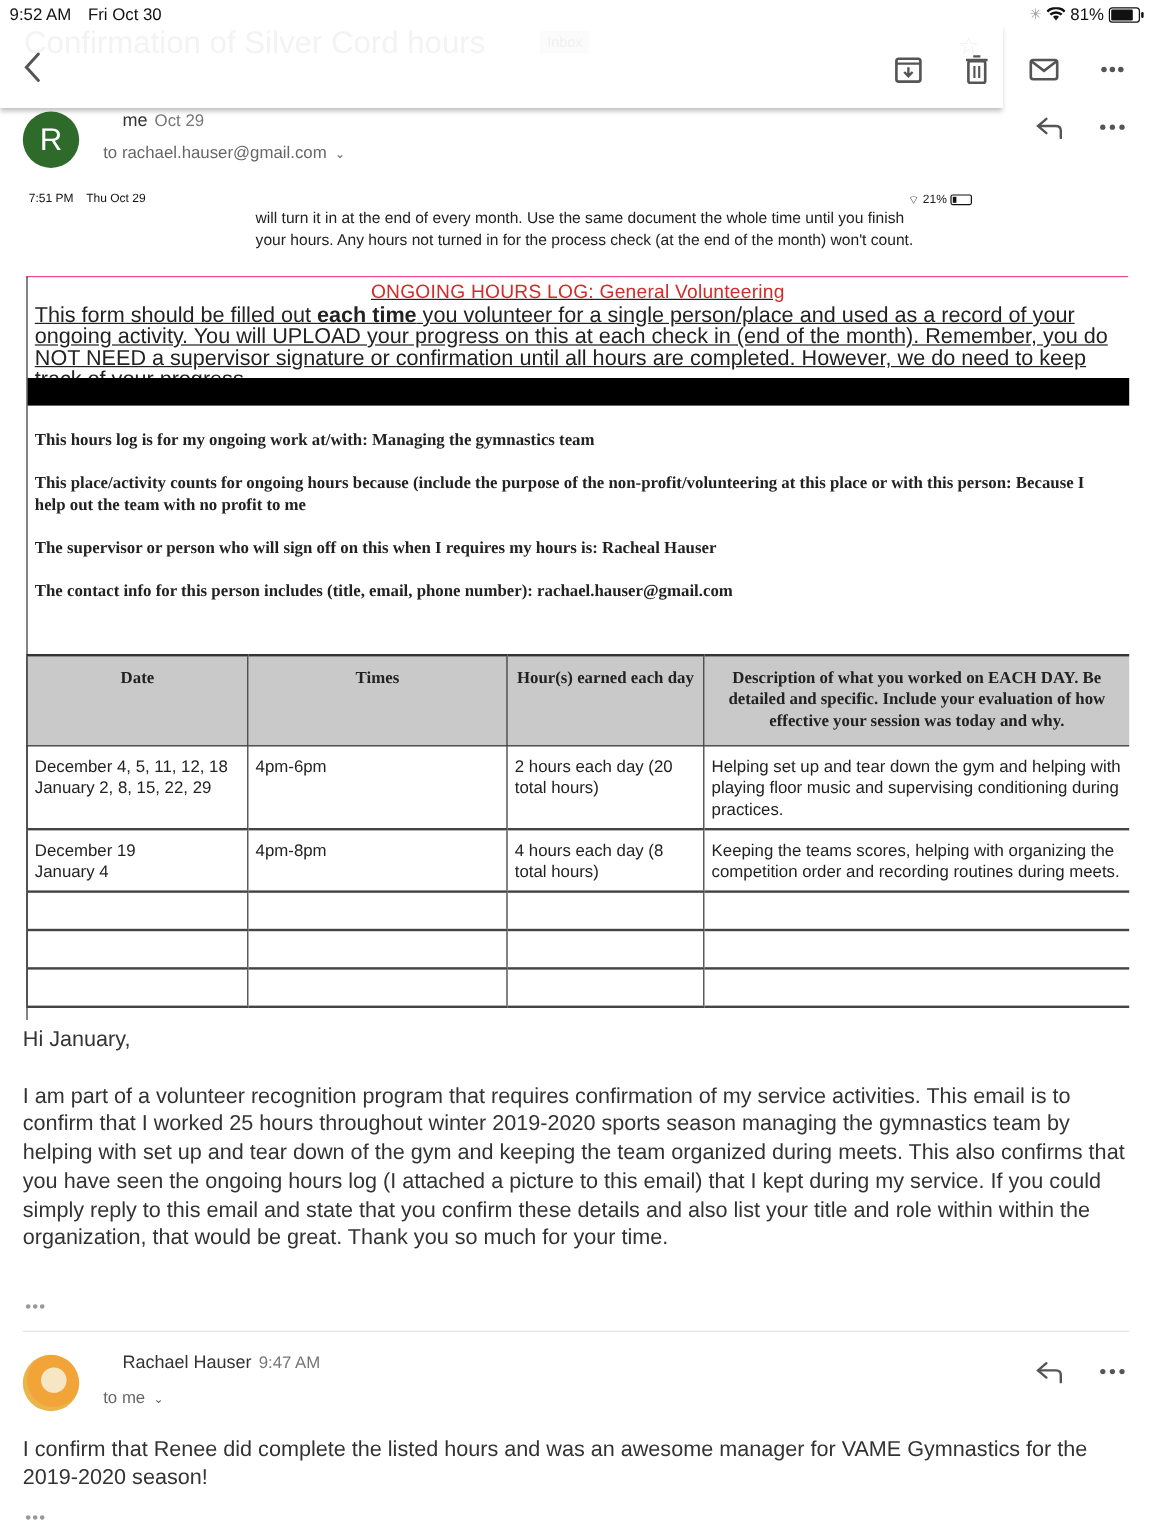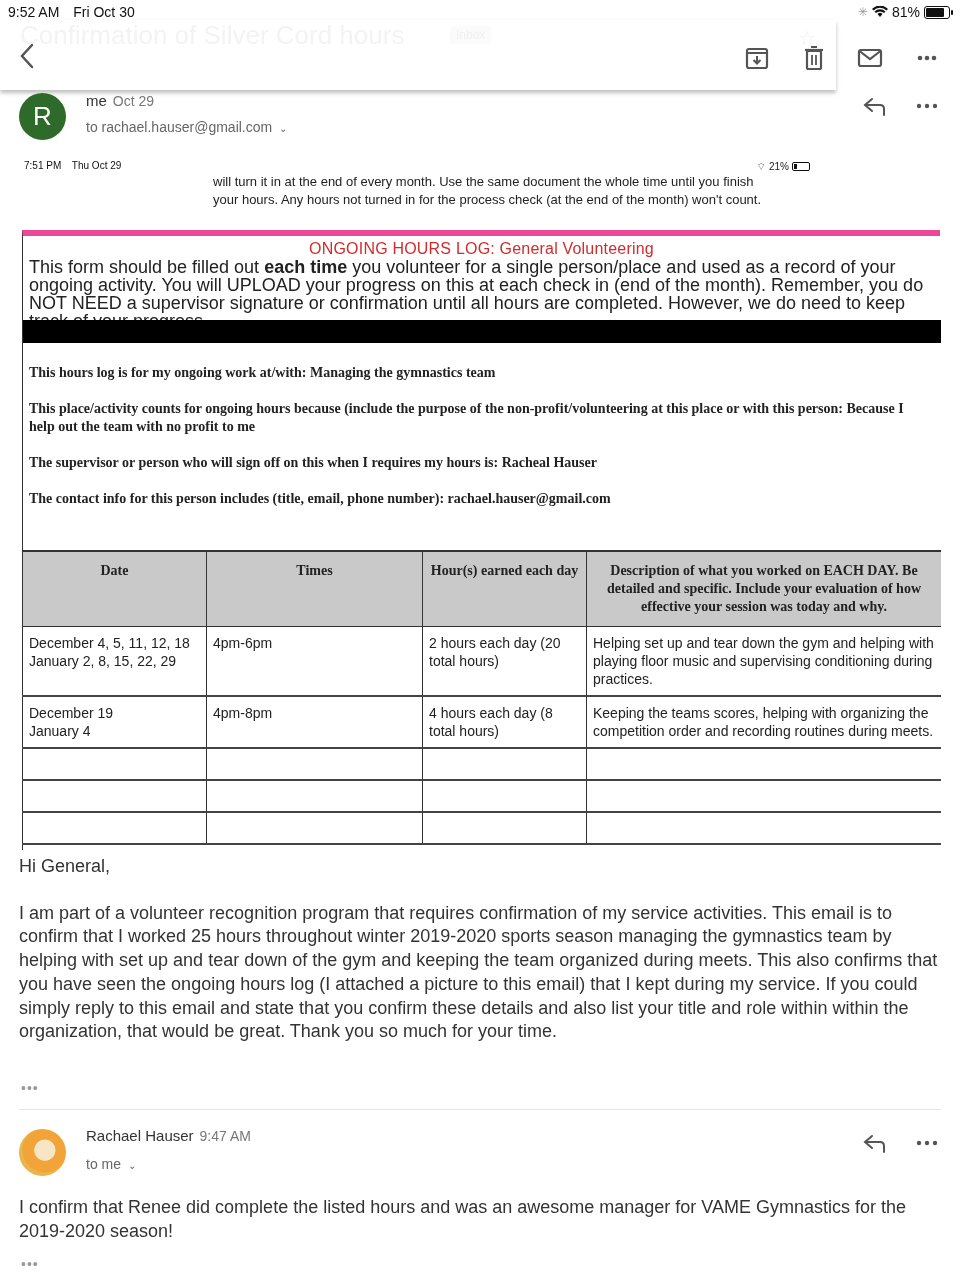--- a/index.html
+++ b/index.html
@@ -12,33 +12,33 @@
   .battery .fill { height: 100%; background: #111; border-radius: 1px; }
   .battery::after { content: ""; position: absolute; right: -4px; top: 3px; width: 2px; height: 5px; background: #111; border-radius: 1px; }
   .topbar { position: absolute; top: 20px; left: 0; width: 836px; height: 70px; background: #fff; box-shadow: 0 3px 4px rgba(0,0,0,0.25); }
   .ghost-title { position: absolute; left: 20px; top: 0; font-size: 26px; color: #f3f3f3; white-space: nowrap; }
   .ghost-tag { position: absolute; left: 450px; top: 6px; font-size: 12px; color: #f0f0f0; background: #fbfbfb; padding: 2px 6px; }
   .ghost-star { position: absolute; right: 20px; top: 6px; color: #f0f0f0; font-size: 20px; }
   .back-btn { position: absolute; left: 14px; top: 20px; width: 28px; height: 32px; }
   .tb-icon { position: absolute; top: 24px; width: 28px; height: 28px; }
   .mail-card { position: absolute; left: 0; top: 90px; width: 960px; }
   .avatar-r { position: absolute; left: 19px; top: 3px; width: 47px; height: 47px; border-radius: 50%; background: #2e6b2b; color: #fff; font-size: 26px; display: flex; align-items: center; justify-content: center; }
-  .sender { position: absolute; left: 86px; top: 2px; font-size: 15px; color: #333; }
+  .sender { position: absolute; left: 102px; top: 2px; font-size: 15px; color: #333; }
   .sender .date { color: #777; margin-left: 6px; font-size: 14px; }
   .recipient { position: absolute; left: 86px; top: 29px; font-size: 14px; color: #666; }
   .reply-icon { position: absolute; width: 26px; height: 20px; }
   .more-icon { position: absolute; width: 22px; height: 8px; }
   .shot { position: absolute; left: 0; top: 155px; width: 832px; height: 700px; }
   .shot-status { position: absolute; left: 24px; top: 5px; font-size: 10px; color: #111; }
   .shot-status span { margin-right: 8px; }
   .shot-status-r { position: absolute; right: 22px; top: 5px; font-size: 10px; display: flex; align-items: center; gap: 3px; }
   .mini-battery { width: 18px; height: 9px; border: 1px solid #111; border-radius: 2px; padding: 1px; }
   .mini-battery .fill { width: 22%; height: 100%; background: #111; }
   .prev-text { position: absolute; left: 213px; top: 18px; width: 560px; font-size: 13px; line-height: 18px; color: #222; }
-  .form-box { position: absolute; left: 22px; top: 75px; width: 918px; height: 620px; border-left: 1px solid #333; border-top: 6px solid #ec4899; }
+  .form-box { position: absolute; left: 22px; top: 75px; width: 918px; height: 620px; border-left: 1px solid #333; border-top: 1px solid #ec4899; text-decoration: underline; }
   .form-title { text-align: center; color: #d12c2c; font-size: 16px; margin-top: 4px; letter-spacing: 0.2px; }
   .form-intro { font-size: 18px; line-height: 18px; padding: 0 6px; color: #222; }
   .black-bar { position: absolute; left: 0; top: 84px; width: 918px; height: 23px; background: #000; }
   .form-fields { position: absolute; left: 6px; top: 128px; width: 900px; font-family: "Liberation Serif", serif; font-weight: bold; font-size: 14px; color: #222; line-height: 18px; }
   .form-fields p { margin-bottom: 18px; }
   table.log { position: absolute; left: -1px; top: 314px; width: 919px; border-collapse: collapse; }
   table.log th { background: #c9c9c9; font-family: "Liberation Serif", serif; font-weight: bold; font-size: 14px; line-height: 18px; color: #222; padding: 10px 6px; vertical-align: top; border: 1px solid #333; border-top: 2px solid #333; }
   table.log td { font-size: 14px; line-height: 18px; color: #222; padding: 7px 6px; vertical-align: top; border-left: 1px solid #333; border-right: 1px solid #333; border-bottom: 2px solid #444; }
   table.log tr.empty td { height: 32px; }
   table.log th:last-child, table.log td:last-child { border-right: none; }
@@ -190,21 +190,21 @@
             <td></td>
             <td></td>
             <td></td>
           </tr>
     </tbody>
       </table>
   </div>
 </div>
 
 <div class="email-body">
-  <p>Hi General,</p>
+  <p>Hi January,</p>
   <p>I am part of a volunteer recognition program that requires confirmation of my service activities. This email is to confirm that I worked 25 hours throughout winter 2019-2020 sports season managing the gymnastics team by helping with set up and tear down of the gym and keeping the team organized during meets. This also confirms that you have seen the ongoing hours log (I attached a picture to this email) that I kept during my service. If you could simply reply to this email and state that you confirm these details and also list your title and role within within the organization, that would be great. Thank you so much for your time.</p>
 </div>
 <div class="ellipsis" style="left:21px;top:1080px">•••</div>
 
 <div class="divider"></div>
 
 <div class="avatar-img"></div>
 <div class="sender" style="top:1127px">
   <span>Rachael Hauser</span><span class="date">9:47 AM</span>
 </div>

